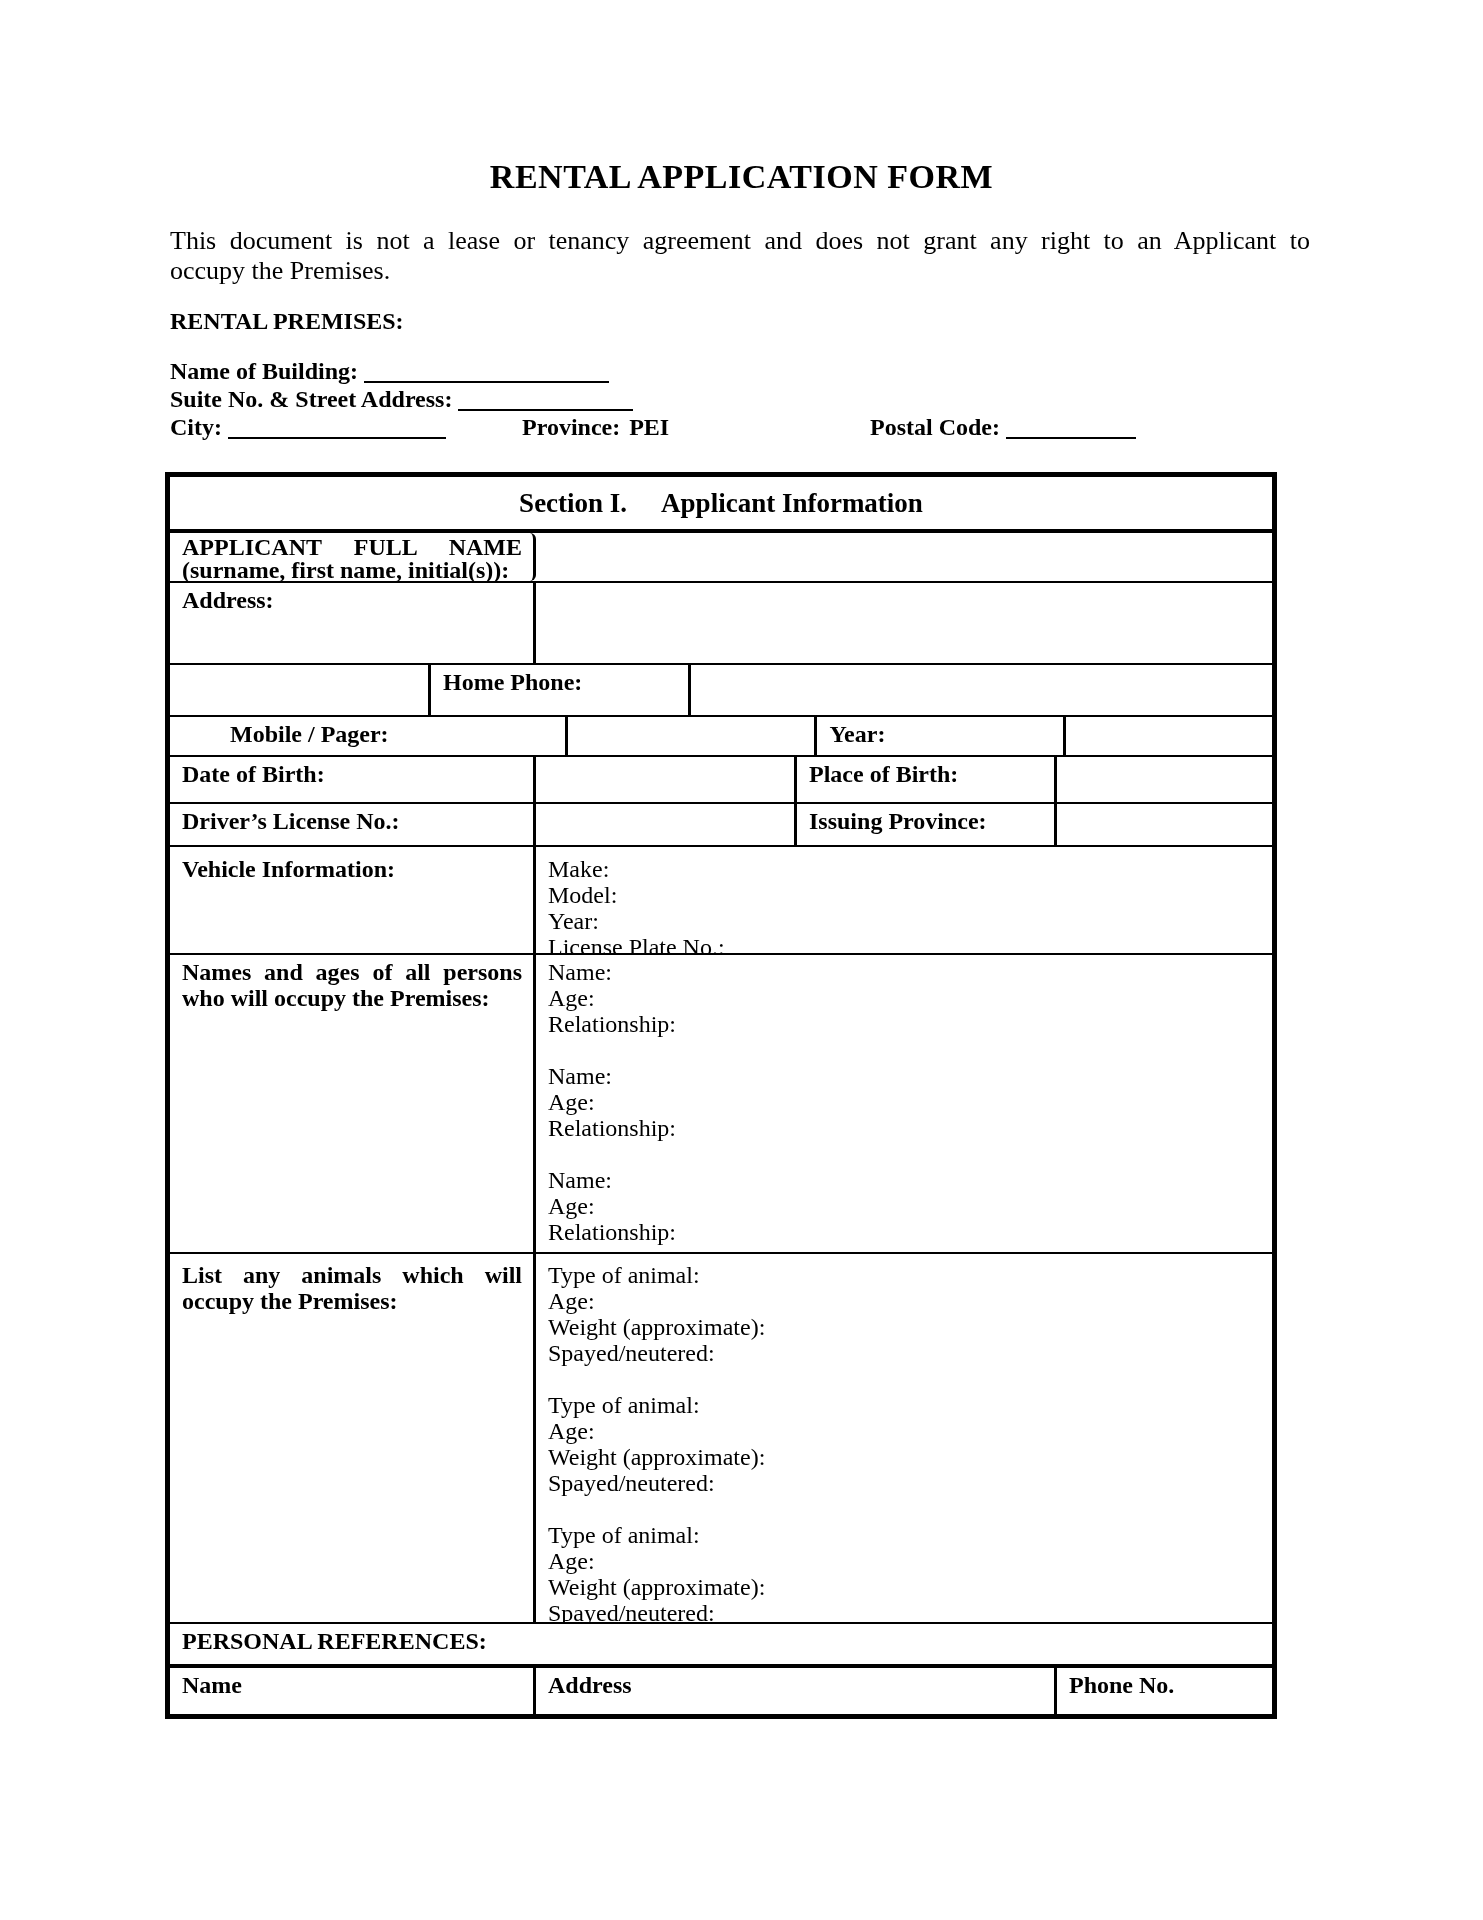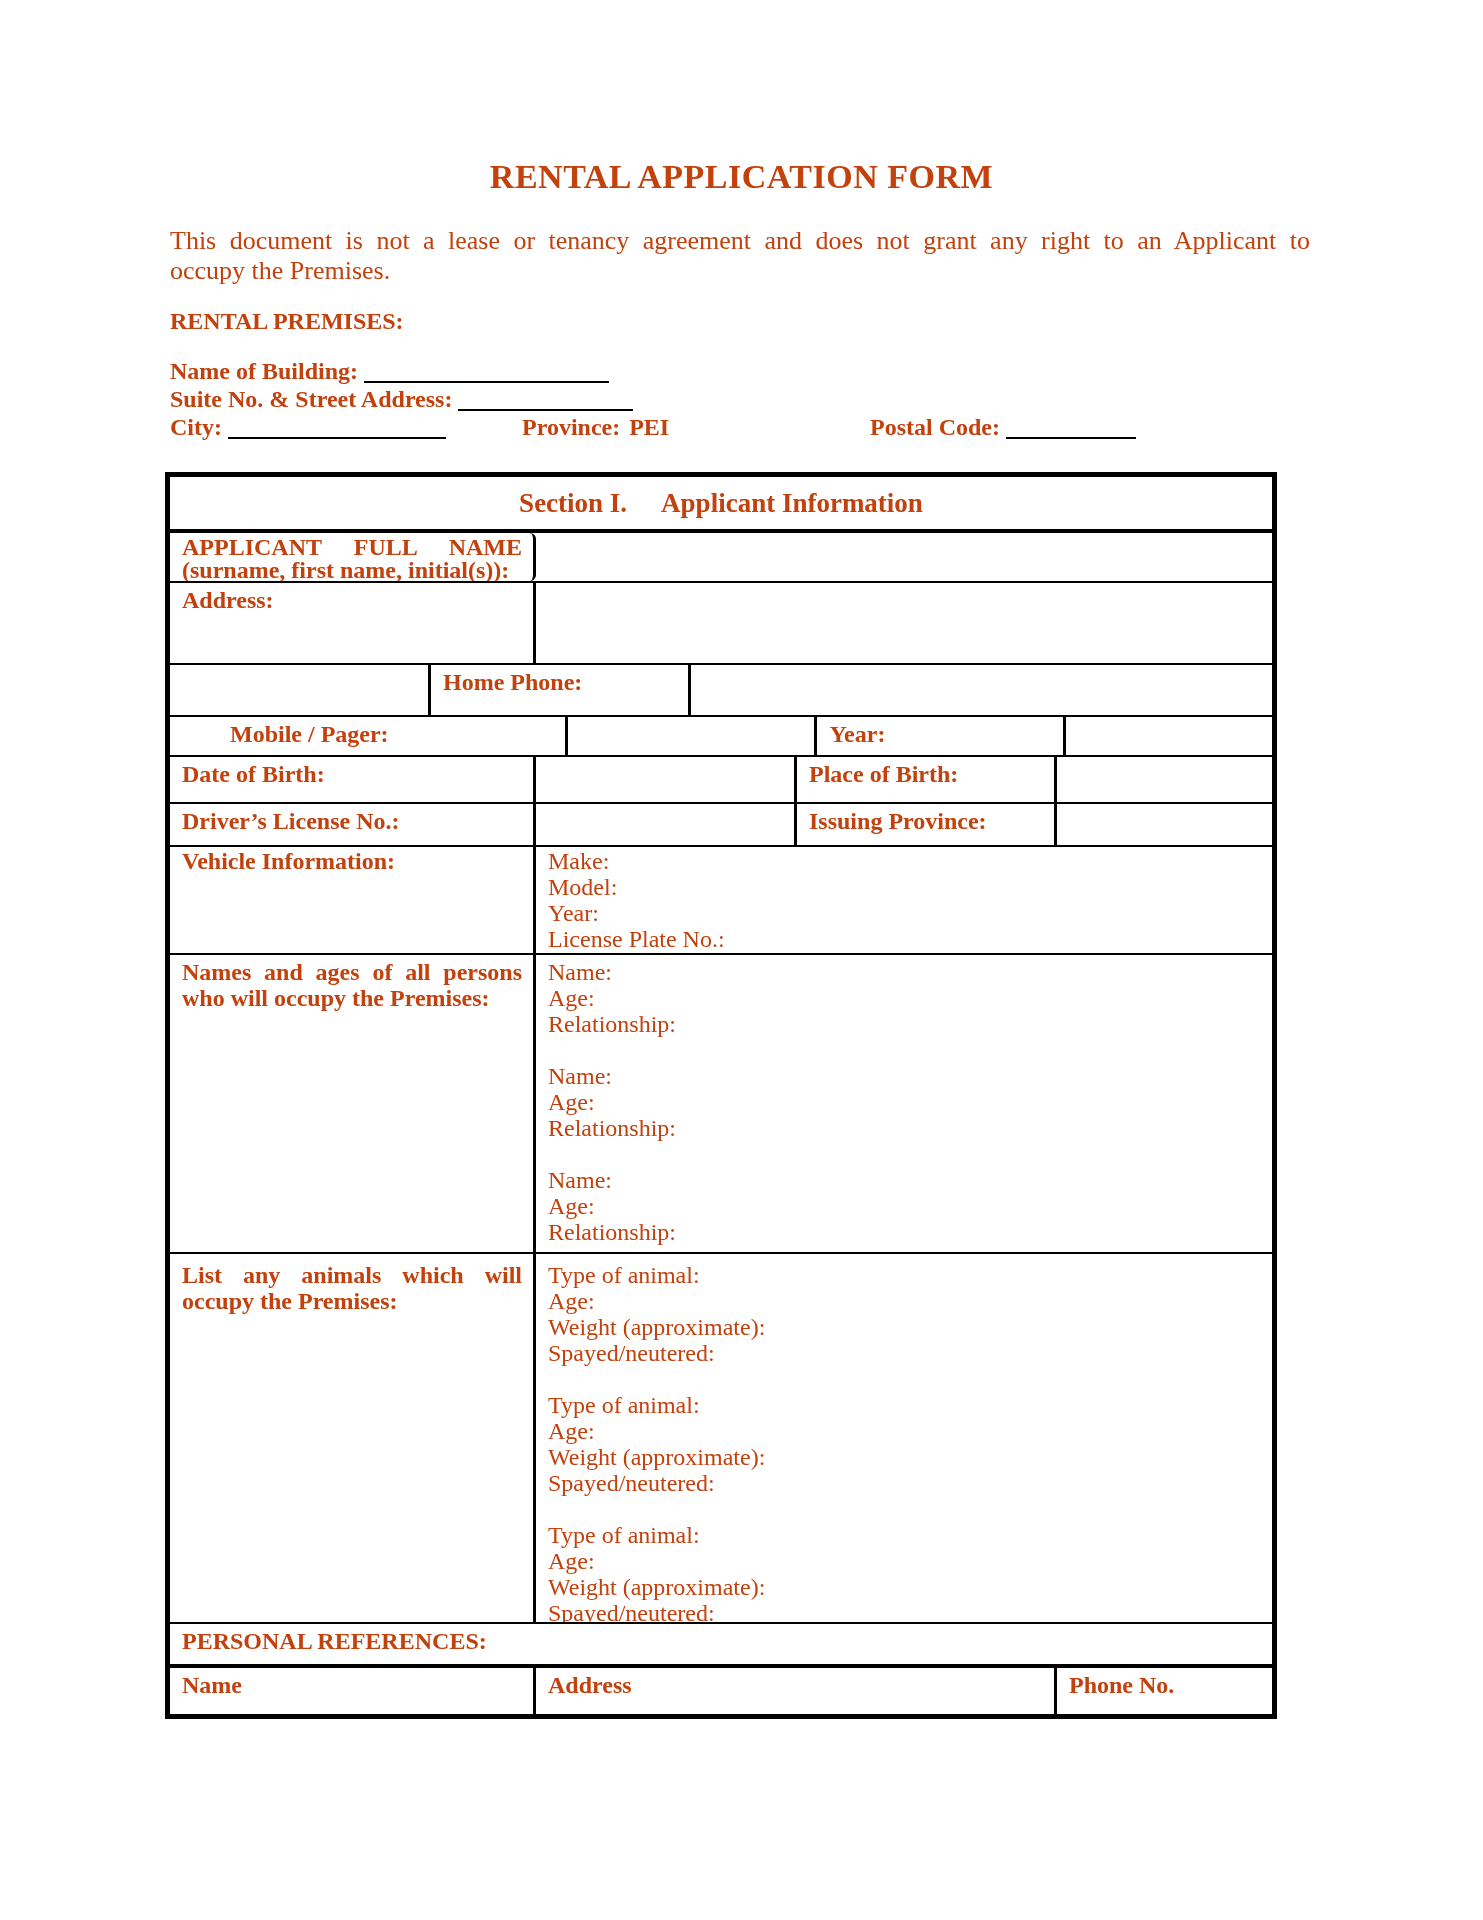--- a/index.html
+++ b/index.html
@@ -1,16 +1,16 @@
 <!DOCTYPE html>
 <html><head>
 <meta charset="utf-8">
 <style>
   html,body{margin:0;padding:0;background:#fff;}
-  .page{position:relative;width:1483px;height:1920px;background:#fff;color:#c2410c;
+  .page{position:relative;width:1483px;height:1920px;background:#fff;color:#000000;
         font-family:"Liberation Serif",serif;overflow:hidden;}
 
   .title{position:absolute;top:158px;left:0;width:100%;margin:0;text-align:center;
          font-size:34px;font-weight:700;letter-spacing:.5px;}
 
   .disclaimer{position:absolute;top:226px;left:170px;width:1140px;
               font-size:26px;line-height:30px;}
   .line{display:block;}
   .line.stretch{text-align:justify;text-align-last:justify;}
 
@@ -53,21 +53,21 @@
   .w-full{width:1102px;}
 
   .r-name{height:50px;}
   .r-name .cell{line-height:23px;padding-top:3px;border-radius:6px;}
   .r-addr{height:82px;}
   .r-p1{height:52px;}
   .r-p2{height:40px;padding-left:48px;}
   .r-p3{height:47px;}
   .r-p4{height:43px;}
   .r-veh{height:108px;}
-  .r-veh .cell{padding-top:1px;}
+  .r-veh .cell{padding-top:9px;}
   .r-occ{height:299px;}
   .r-ani{height:370px;}
   .r-ani .cell{padding-top:8px;}
   .r-refh{height:44px;border-bottom-width:4px;}
   .r-refc{height:46px;border-bottom:none;}
 </style>
 </head>
 <body>
 
 <div class="page">

